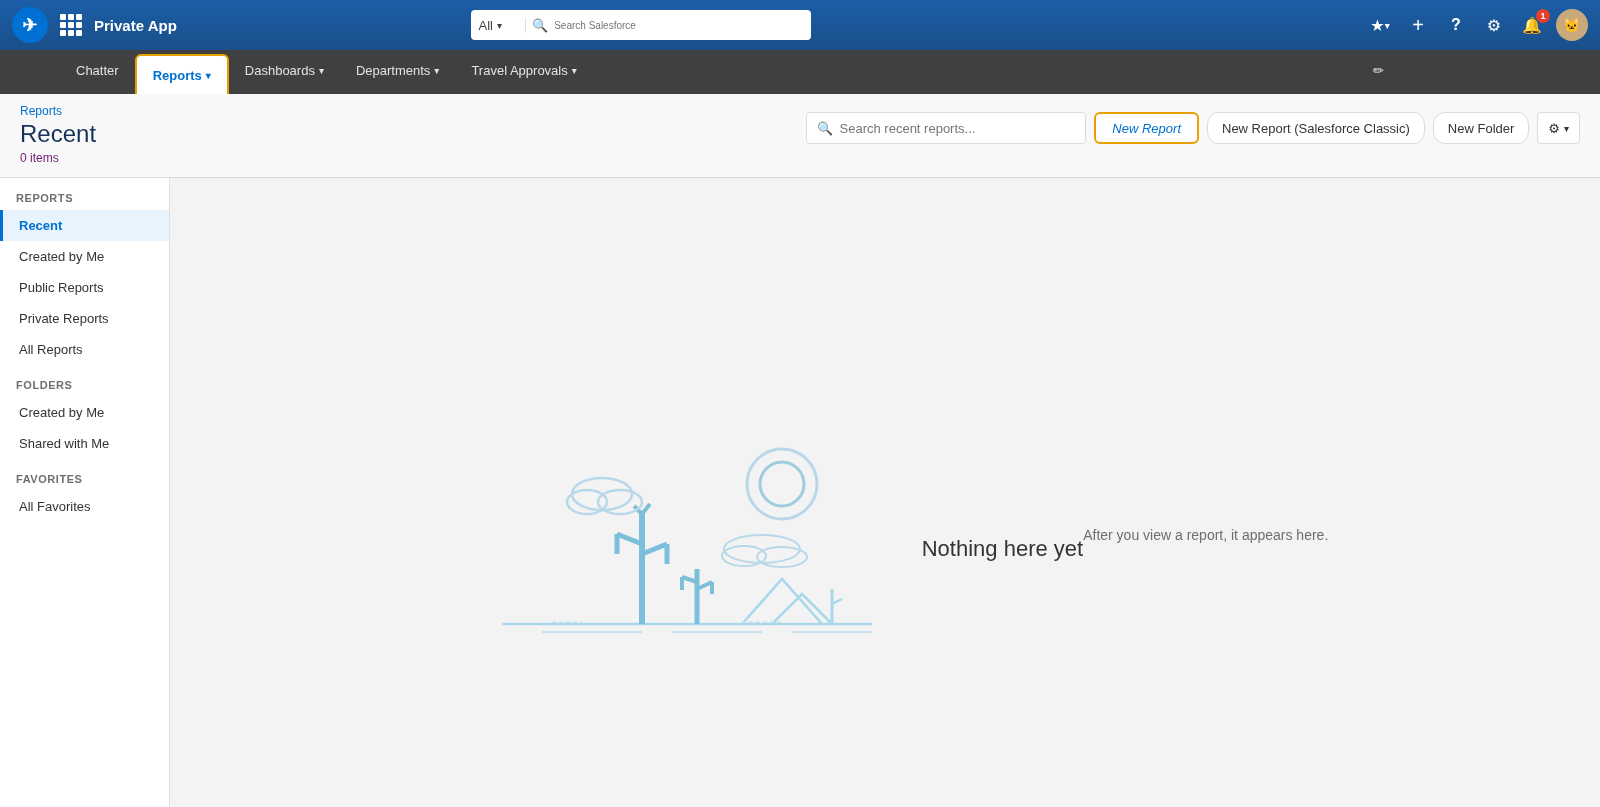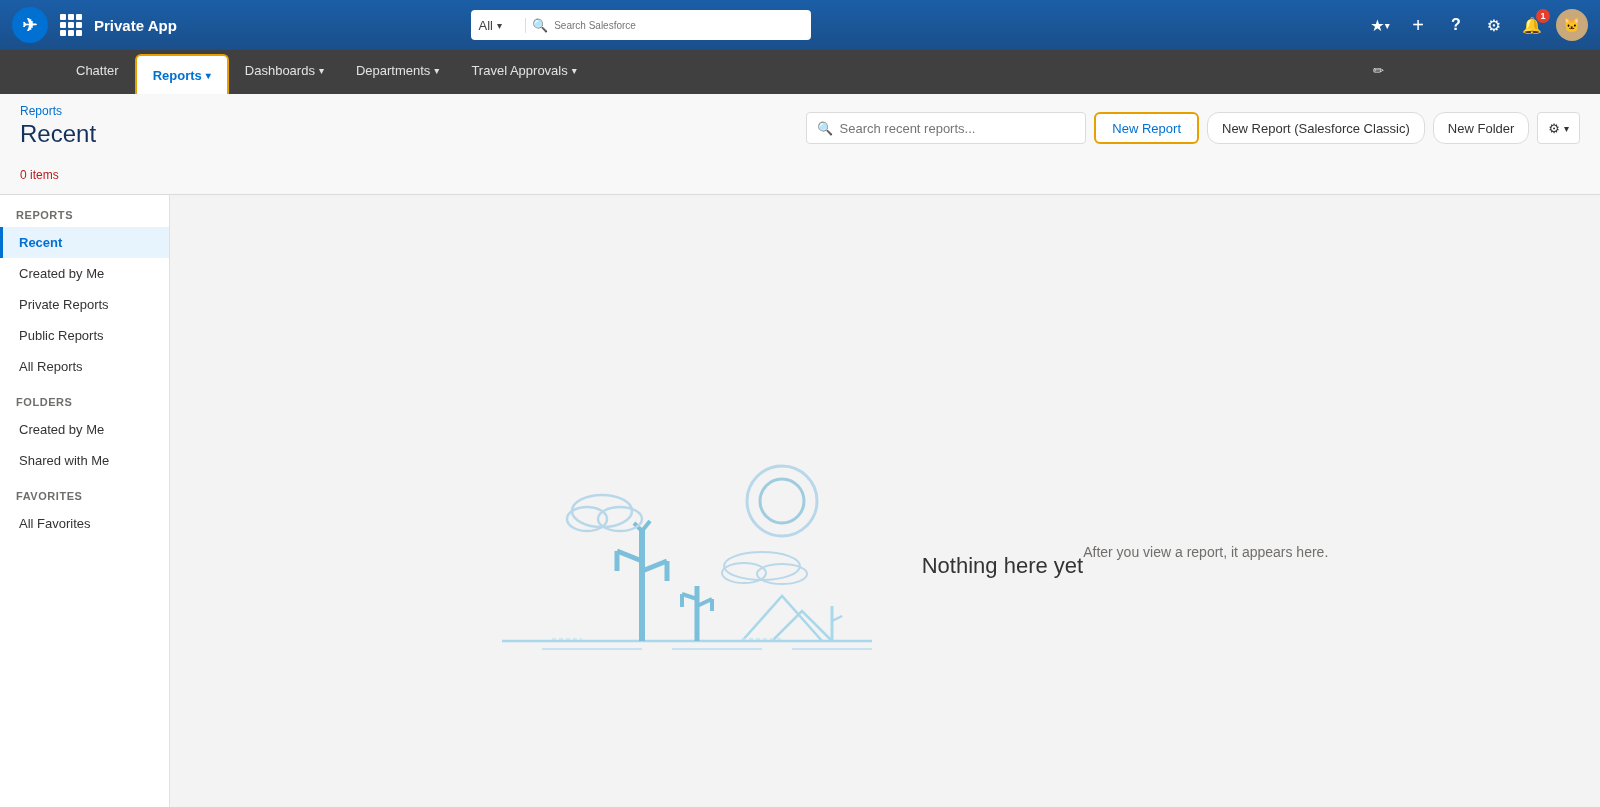--- a/index.html
+++ b/index.html
@@ -151,22 +151,22 @@
       margin-bottom: 2px;
     }
     .page-title {
       font-size: 24px;
       font-weight: 300;
       color: #16325c;
       line-height: 1.2;
     }
     .page-subtitle {
       font-size: 12px;
-      color: #b91c1c;
-      margin-top: 19px;
+      color: #701a75;
+      margin-top: 2px;
     }
     .page-header-actions {
       display: flex;
       align-items: center;
       gap: 8px;
       margin-top: 8px;
     }
     .search-recent {
       display: flex;
       align-items: center;
@@ -389,21 +389,21 @@
     <div>
       <div class="breadcrumb">Reports</div>
       <div class="page-title">Recent</div>
       <div class="page-subtitle">0 items</div>
     </div>
     <div class="page-header-actions">
       <div class="search-recent">
         <span style="color:#888; margin-right:6px;">🔍</span>
         <input type="text" style="border: none; outline: none; font-size: 13px; width: 220px; color: rgb(112, 110, 107);" placeholder="Search recent reports...">
       </div>
-      <button class="btn-new-report" style="border:2px solid #e8a000; color:#0070d2; background:white; border-radius:6px; padding:0 16px; height:32px; font-size:13px; cursor:pointer; font-weight:500;">New Report</button>
+      <button class="btn-new-report" style="border:2px solid #e8a000; color:#0070d2; background:white; border-radius:6px; padding:0 16px; height:32px; font-size:13px; cursor:pointer; font-weight:500;font-style:italic;">New Report</button>
       <button class="btn-secondary">New Report (Salesforce Classic)</button>
       <button class="btn-secondary">New Folder</button>
       <button class="btn-gear">
         <span>⚙</span>
         <span class="chevron">▾</span>
       </button>
     </div>
   </div>
 </div>
 
@@ -413,24 +413,24 @@
 
     <div class="sidebar-section-label">REPORTS</div>
 
     <div class="sidebar-item active">
       <span>Recent</span>
     </div>
     <div class="sidebar-item">
       <span>Created by Me</span>
     </div>
     <div class="sidebar-item">
+      <span>Public Reports</span>
+    </div>
+    <div class="sidebar-item">
       <span>Private Reports</span>
-    </div>
-    <div class="sidebar-item">
-      <span>Public Reports</span>
     </div>
     <div class="sidebar-item">
       <span>All Reports</span>
     </div>
 
     <div class="sidebar-section-label">FOLDERS</div>
 
     <div class="sidebar-item">
       <span>Created by Me</span>
     </div>

